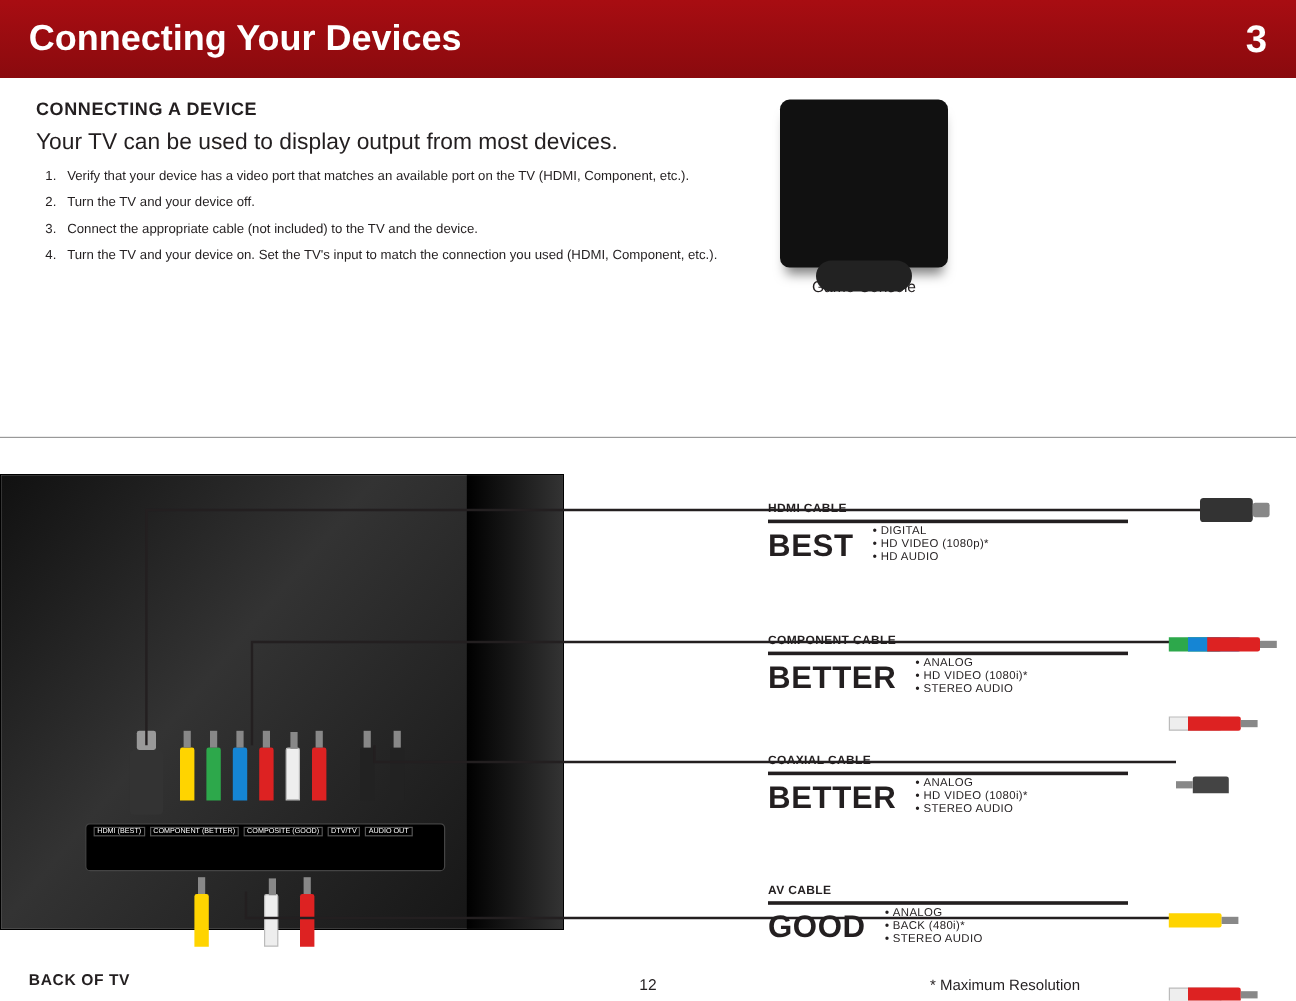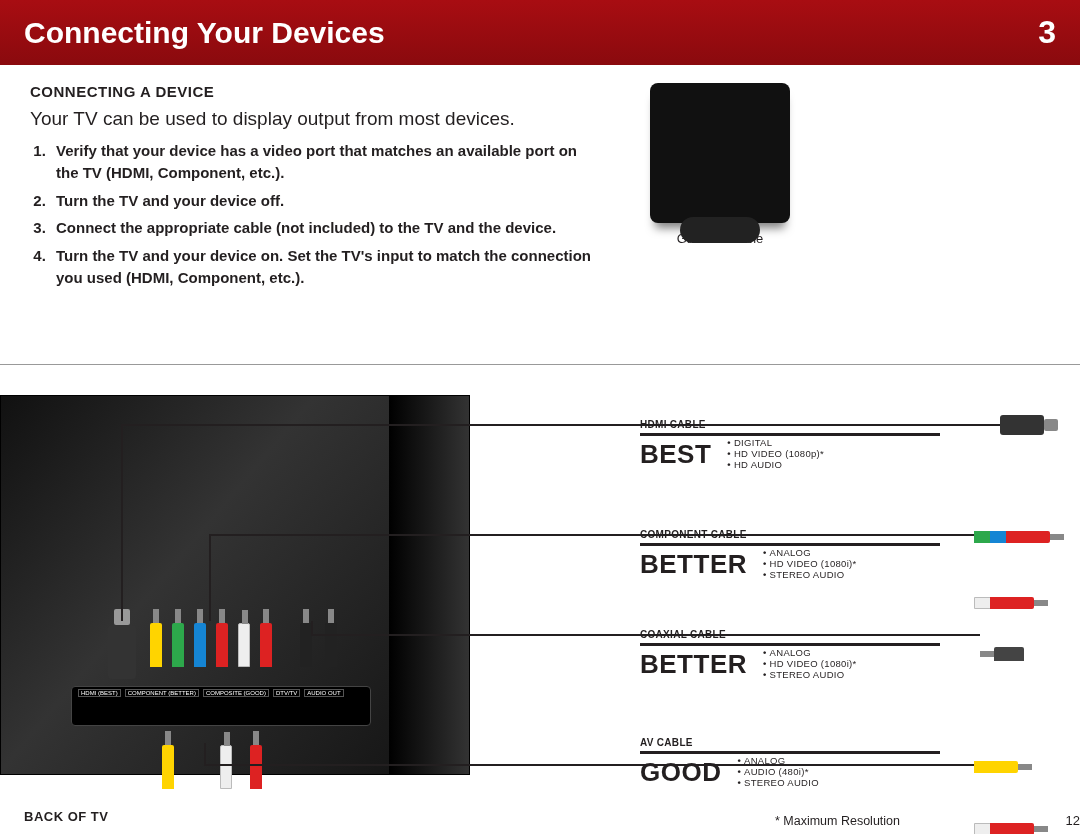--- a/index.html
+++ b/index.html
@@ -27,21 +27,21 @@
   .right { flex: 1; padding-left: 50px; }
   .sub1 {
     font-size: 15px;
     font-weight: bold;
     letter-spacing: .5px;
     margin-bottom: 8px;
     text-transform: uppercase;
   }
   .intro { font-size: 19px; margin-bottom: 10px; }
   ol { padding-left: 20px; }
-  ol li { font-size: 15px; line-height: 1.45; margin-bottom: 6px; padding-left: 6px; font-weight: bold; }
+  ol li { font-size: 11px; line-height: 1.45; margin-bottom: 6px; padding-left: 6px; }
 
   
   .devices { display: flex; gap: 28px; }
   .devcol { display:flex; flex-direction:column; gap:8px; align-items:center;}
   .devbox {
     width: 170px; height: 56px; background:#111; border-radius:6px;
     position:relative; box-shadow: 0 8px 8px -4px rgba(0,0,0,.4);
   }
   .devbox.small{ height:48px; width:170px;}
   .console { width:140px; height:140px; background:#111; border-radius:8px; position:relative;
@@ -106,21 +106,21 @@
   .target { position:absolute; display:flex; flex-direction:column; gap:4px;}
   .target .row{ display:flex; gap:4px;}
   .target .rca{ position:relative; transform: rotate(90deg); }
   .target .rca::before{ left:3px;}
   .target.single .rca{ transform:none; width:30px; height:14px;}
   .target.single .rca::before{ top:4px; left:-14px; width:14px; height:6px;}
 
   .hdmi-rt{ position:absolute; width:44px; height:20px; background:#333; border-radius:3px;}
   .hdmi-rt::after{ content:""; position:absolute; right:-14px; top:4px; width:14px; height:12px; background:#888; border-radius:2px;}
 
-  .foot{ position:absolute; bottom:6px; width:1080px; text-align:right; font-size:13px;}
+  .foot{ position:absolute; bottom:6px; width:1080px; text-align:center; font-size:13px;}
   .maxres{ position:absolute; bottom:6px; right:180px; font-size:12.5px;}
 
   svg.wires{ position:absolute; left:0; top:0; width:1080px; height:470px; pointer-events:none;}
 </style>
 </head>
 <body>
 
 <div class="header">
   <h1>Connecting Your Devices</h1>
   <div class="chnum">3</div>
@@ -246,20 +246,20 @@
       <li>STEREO AUDIO</li>
     </ul>
   </div>
 
   <div class="panel" style="left:640px; top:390px;">
     <div class="bar"></div>
     <div class="title">AV CABLE</div>
     <div class="rank">GOOD</div>
     <ul>
       <li>ANALOG</li>
-      <li>AUDIO (480i)*</li>
+      <li>BACK (480i)*</li>
       <li>STEREO AUDIO</li>
     </ul>
   </div>
 
   <div class="foot">12</div>
   <div class="maxres">* Maximum Resolution</div>
 </div>
 
 </body></html>

